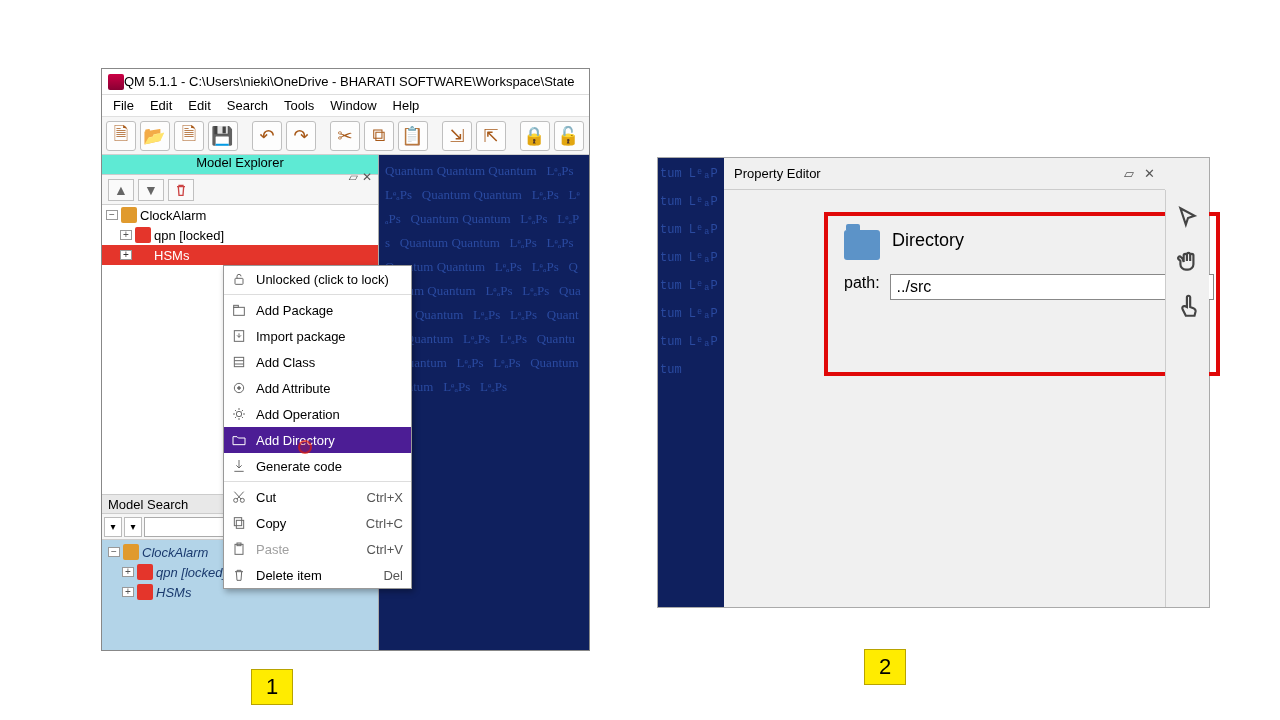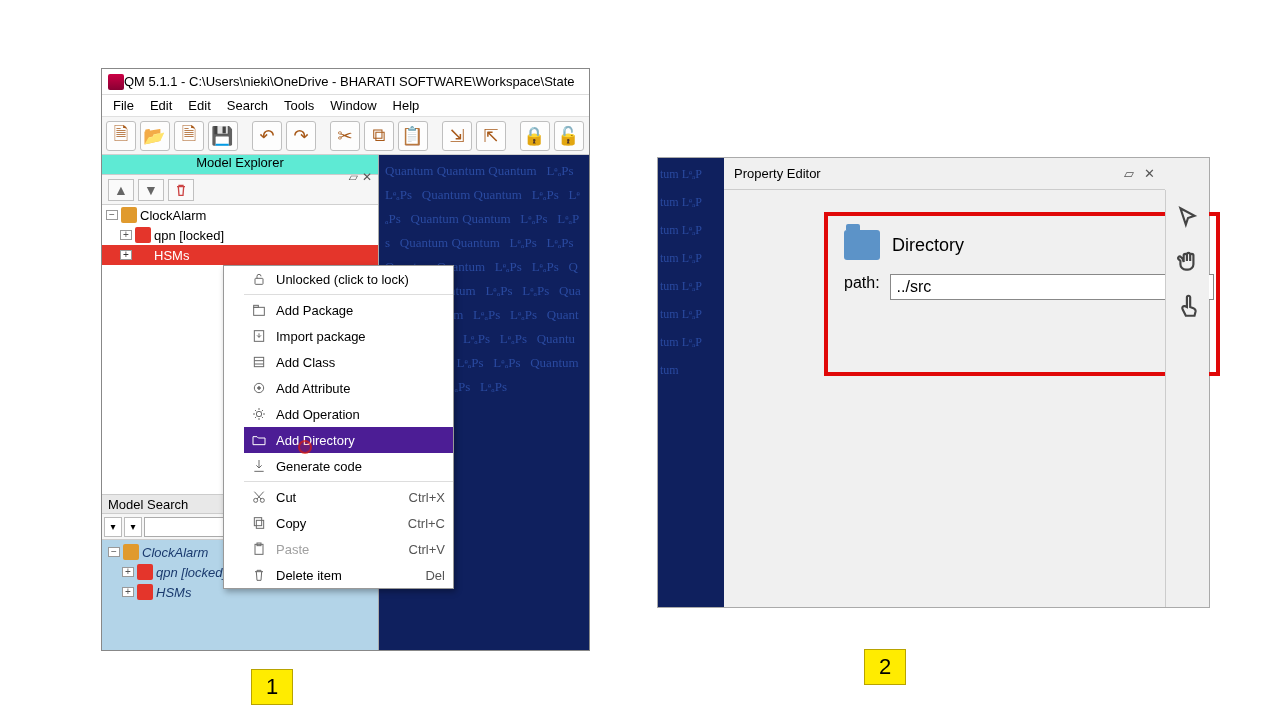--- a/index.html
+++ b/index.html
@@ -134,26 +134,25 @@
     line-height: 24px;
     padding:4px 6px;
     word-break:break-all;
     font-family: serif;
   }
 
   
   .ctx-menu {
     position:absolute;
     left: 223px; top: 265px;
-    width: 231px;
+    width: 189px;
     background:#fff;
     border:1px solid #999;
     box-shadow: 2px 3px 6px rgba(0,0,0,0.3);
     z-index: 10;
-    padding-left: 20px;
   }
   .ctx-item {
     height: 26px;
     display:flex; align-items:center;
     padding:0 8px 0 6px;
     gap:8px;
   }
   .ctx-item.sep { border-top:1px solid #ddd; height:0; padding:0; margin:2px 0; }
   .ctx-item .ci-icon { width:18px; height:18px; display:flex; align-items:center; justify-content:center; color:#6a6a6a; }
   .ctx-item .ci-label { flex:1; }
@@ -183,21 +182,21 @@
     left: 657px; top: 157px;
     width: 553px; height: 451px;
     background:#f0f0f0;
     border:1px solid #aaa;
   }
   .panel2 .leftstrip {
     position:absolute; left:0; top:0; bottom:0; width:66px;
     background:#0f205e;
     overflow:hidden;
   }
-  .panel2 .leftstrip .pattern { position:absolute; inset:0; color:#2a4aa0; font-size:12px; line-height:28px; padding:2px; font-family:Liberation Serif, serif; }
+  .panel2 .leftstrip .pattern { position:absolute; inset:0; color:#2a4aa0; font-size:12px; line-height:28px; padding:2px; font-family:Liberation Mono, monospace; }
   .panel2 .rightstrip {
     position:absolute; right:0; top:32px; width:44px; bottom:0;
     background:#f0f0f0;
     border-left:1px solid #ccc;
     display:flex; flex-direction:column; align-items:center; gap:12px; padding-top:12px;
   }
   .toolicon { width:32px; height:32px; display:flex; align-items:center; justify-content:center; color:#444; }
   .toolicon svg { width:26px; height:26px; stroke:#444; fill:none; stroke-width:2; }
   .prop-area {
     position:absolute; left:66px; right:44px; top:0; bottom:0;
@@ -211,21 +210,21 @@
     border-bottom:1px solid #ccc;
     gap:8px;
   }
   .prop-header .pane-right { margin-left:auto; display:flex; gap:10px; font-size:15px; color:#555; }
   .redbox {
     position:absolute;
     left: 100px; top: 54px;
     width: 396px; height: 164px;
     border: 4px solid #e00808;
   }
-  .dir-row { position:absolute; left:120px; top:72px; display:flex; align-items:center; gap:12px; }
+  .dir-row { position:absolute; left:120px; top:72px; display:flex; gap:12px; }
   .dir-icon {
     width:36px; height:30px;
     background:#5c93c8;
     border-radius:3px;
     position:relative;
   }
   .dir-icon::before {
     content:''; position:absolute; left:2px; top:-6px; width:14px; height:6px;
     background:#5c93c8; border-radius:2px 2px 0 0;
   }

